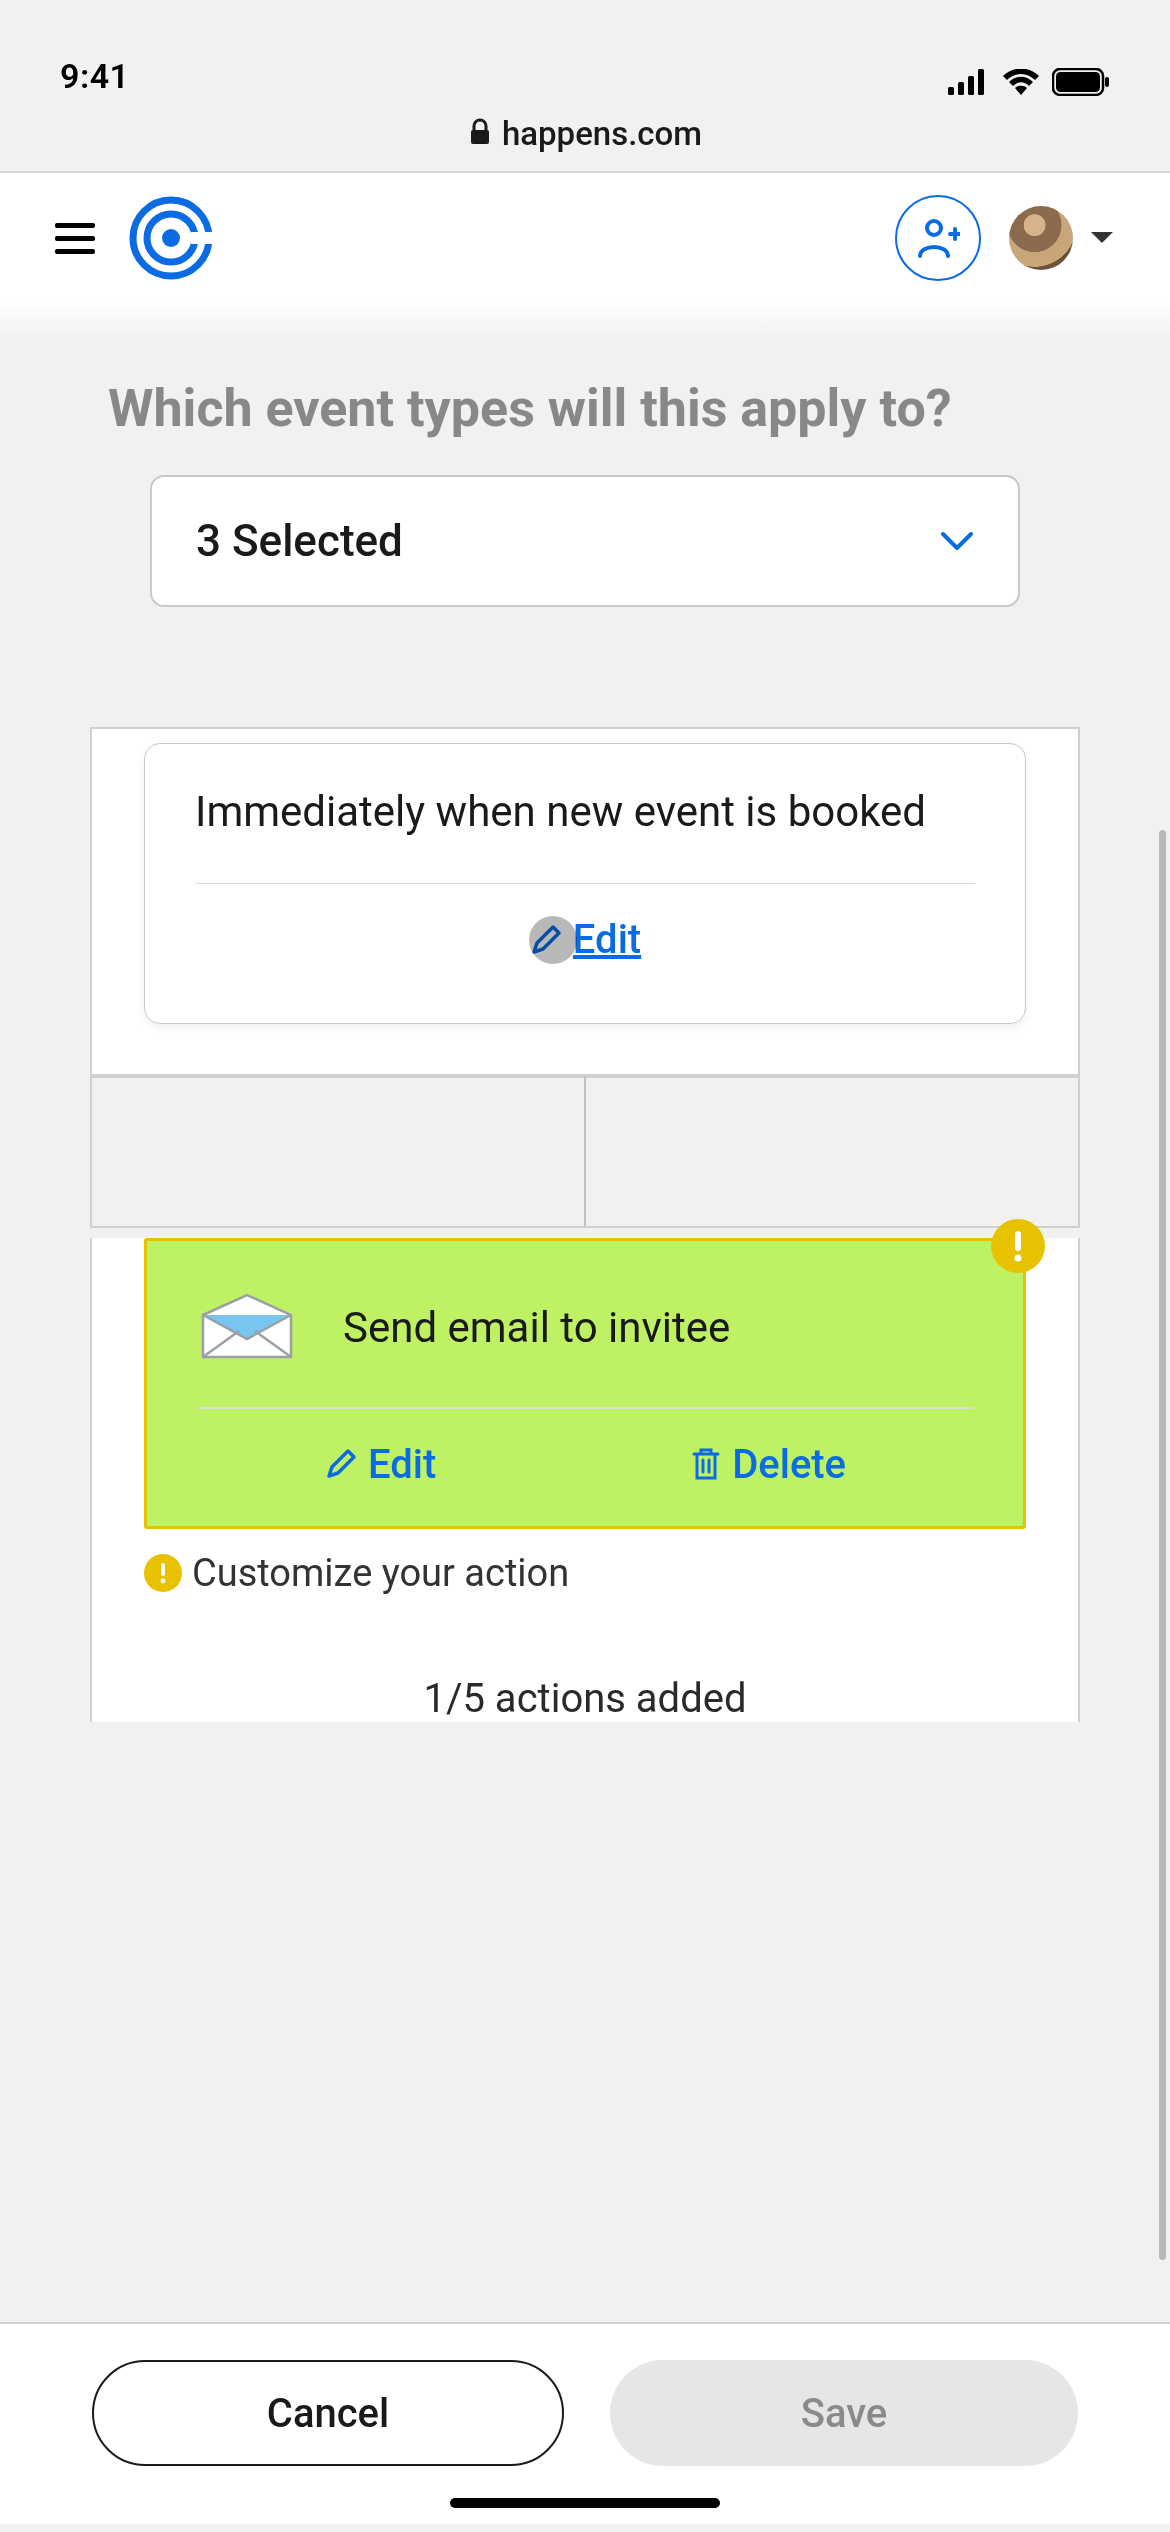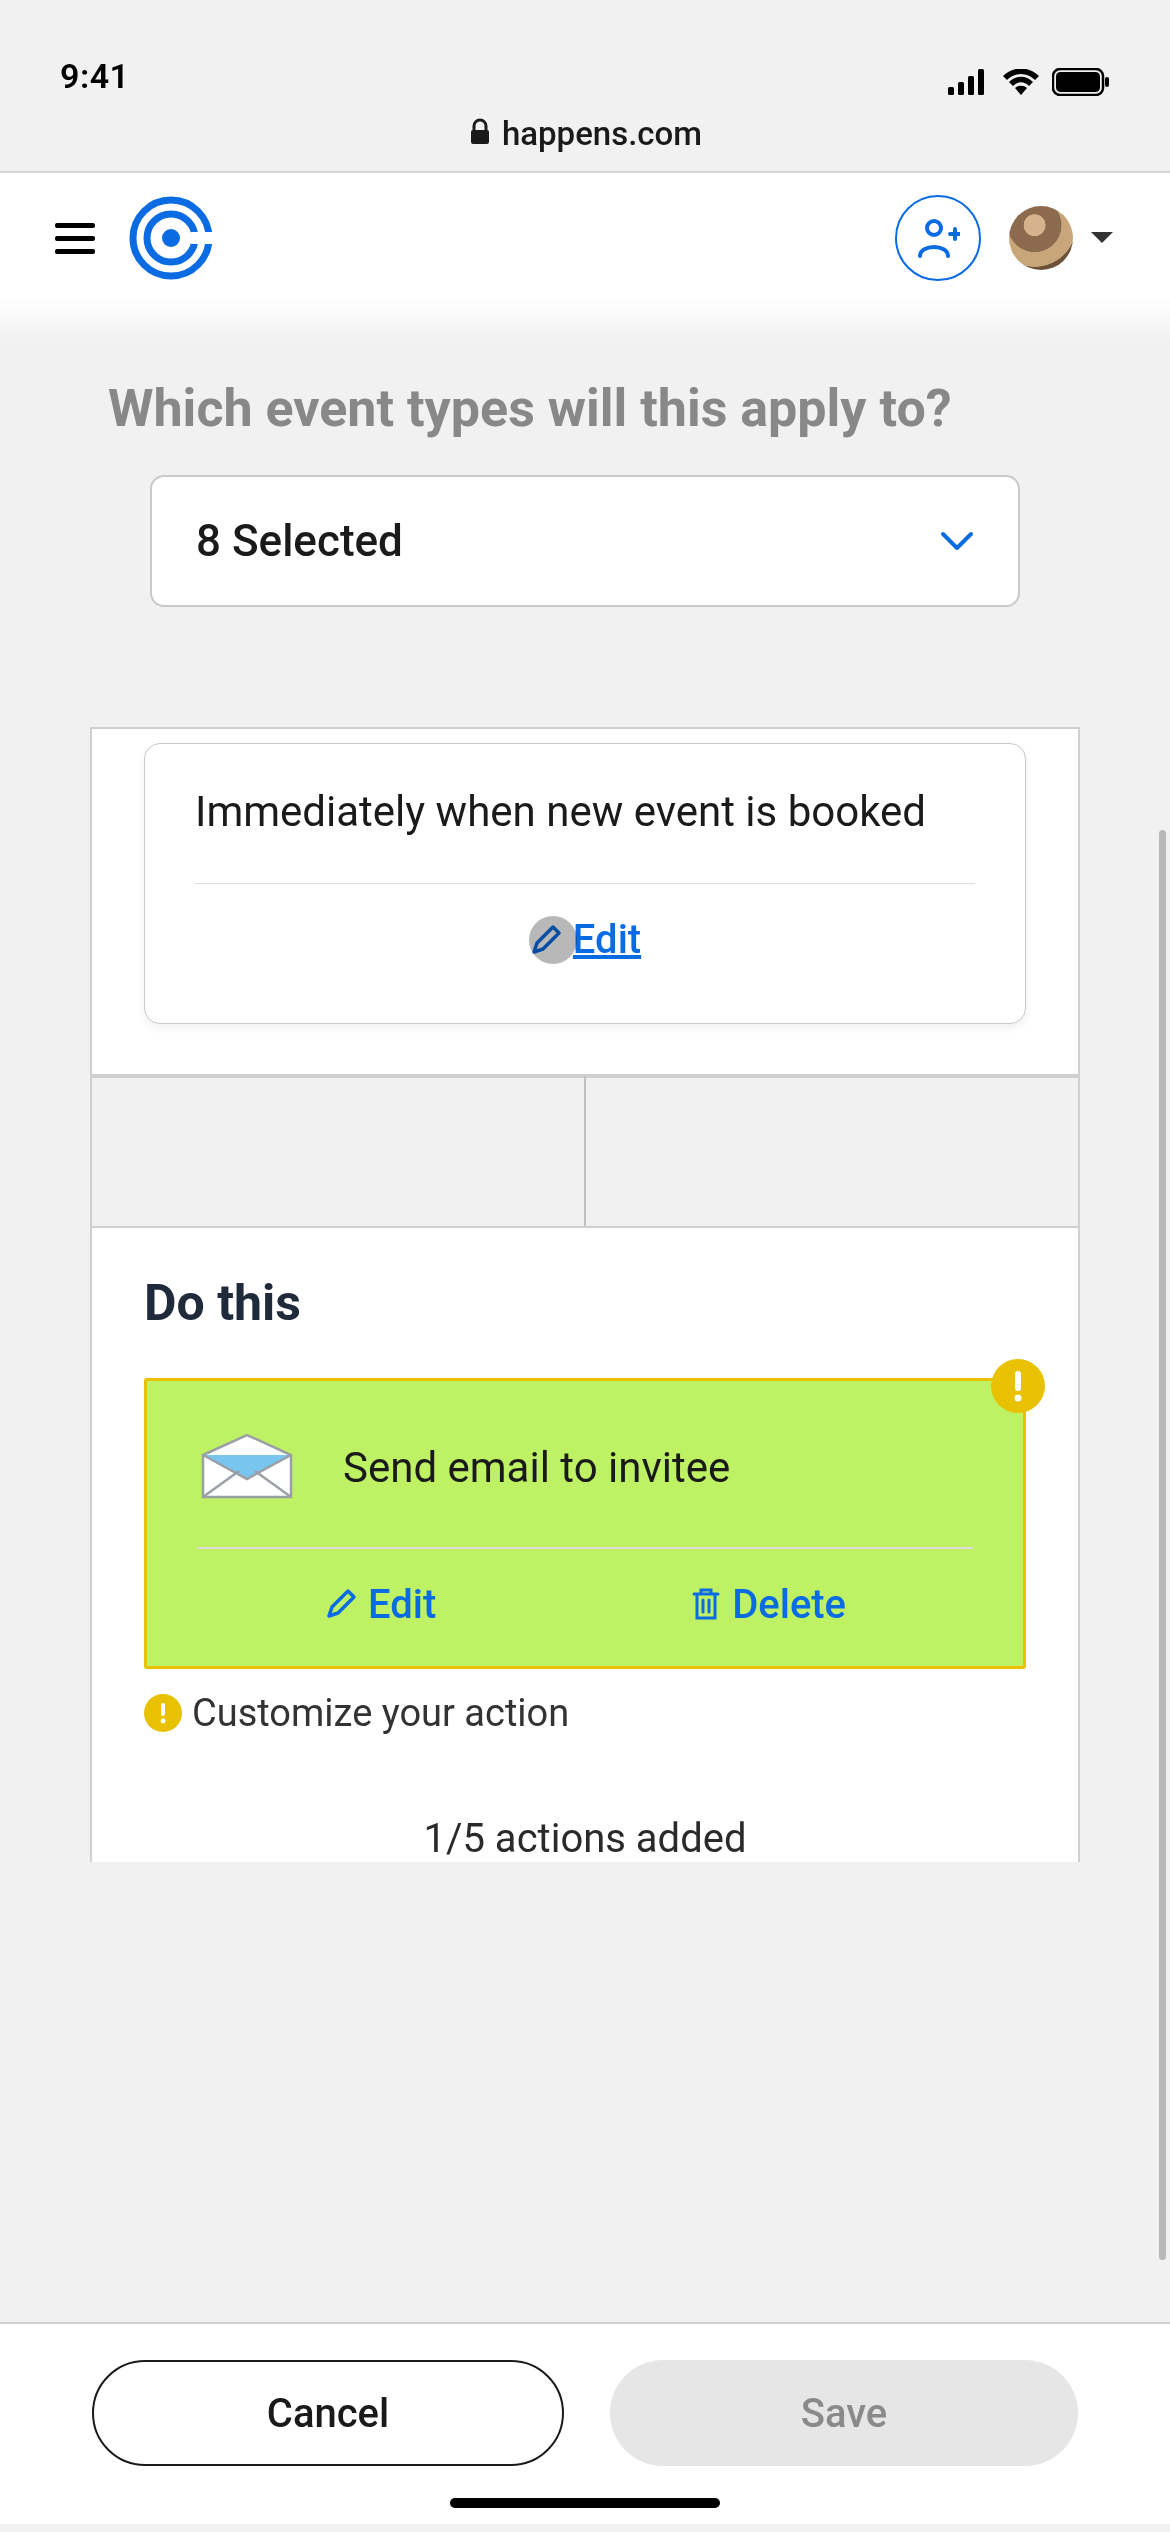--- a/index.html
+++ b/index.html
@@ -207,21 +207,21 @@
         <path d="M2 2 L13 13 L24 2 Z" fill="#333"></path>
       </svg>
   </span>
 </div>
 
 <div class="content">
 
   <div class="fade-title">Which event types will this apply to?</div>
 
   <div class="select-box">
-    <span class="select-label">8 Selected</span>
+    <span class="select-label">3 Selected</span>
     <svg width="34" height="20" viewBox="0 0 34 20">
         <path d="M3 3 L17 17 L31 3" fill="none" stroke="#0a6be3" stroke-width="4" stroke-linecap="round" stroke-linejoin="round"></path>
       </svg>
   </div>
 
   <div class="panel panel-first">
     <div class="trigger-card">
       <div class="trigger-text">Immediately when new event is booked</div>
       <div class="card-divider"></div>
       <div class="card-actions">
@@ -234,21 +234,20 @@
         </span>
       </div>
     </div>
   </div>
 
   <div class="connector">
     <div class="connector-line"></div>
   </div>
 
   <div class="panel" style="border-bottom:none;">
-    <div class="panel-title">Do this</div>
 
     <div class="action-card">
       <div class="warn-badge">
         <svg width="12" height="34" viewBox="0 0 12 34">
             <rect x="3" y="2" width="6" height="20" rx="3" fill="#fff"></rect>
             <circle cx="6" cy="29" r="3.5" fill="#fff"></circle>
           </svg>
       </div>
       <div class="action-top">
         <svg width="100" height="72" viewBox="0 0 100 72">

